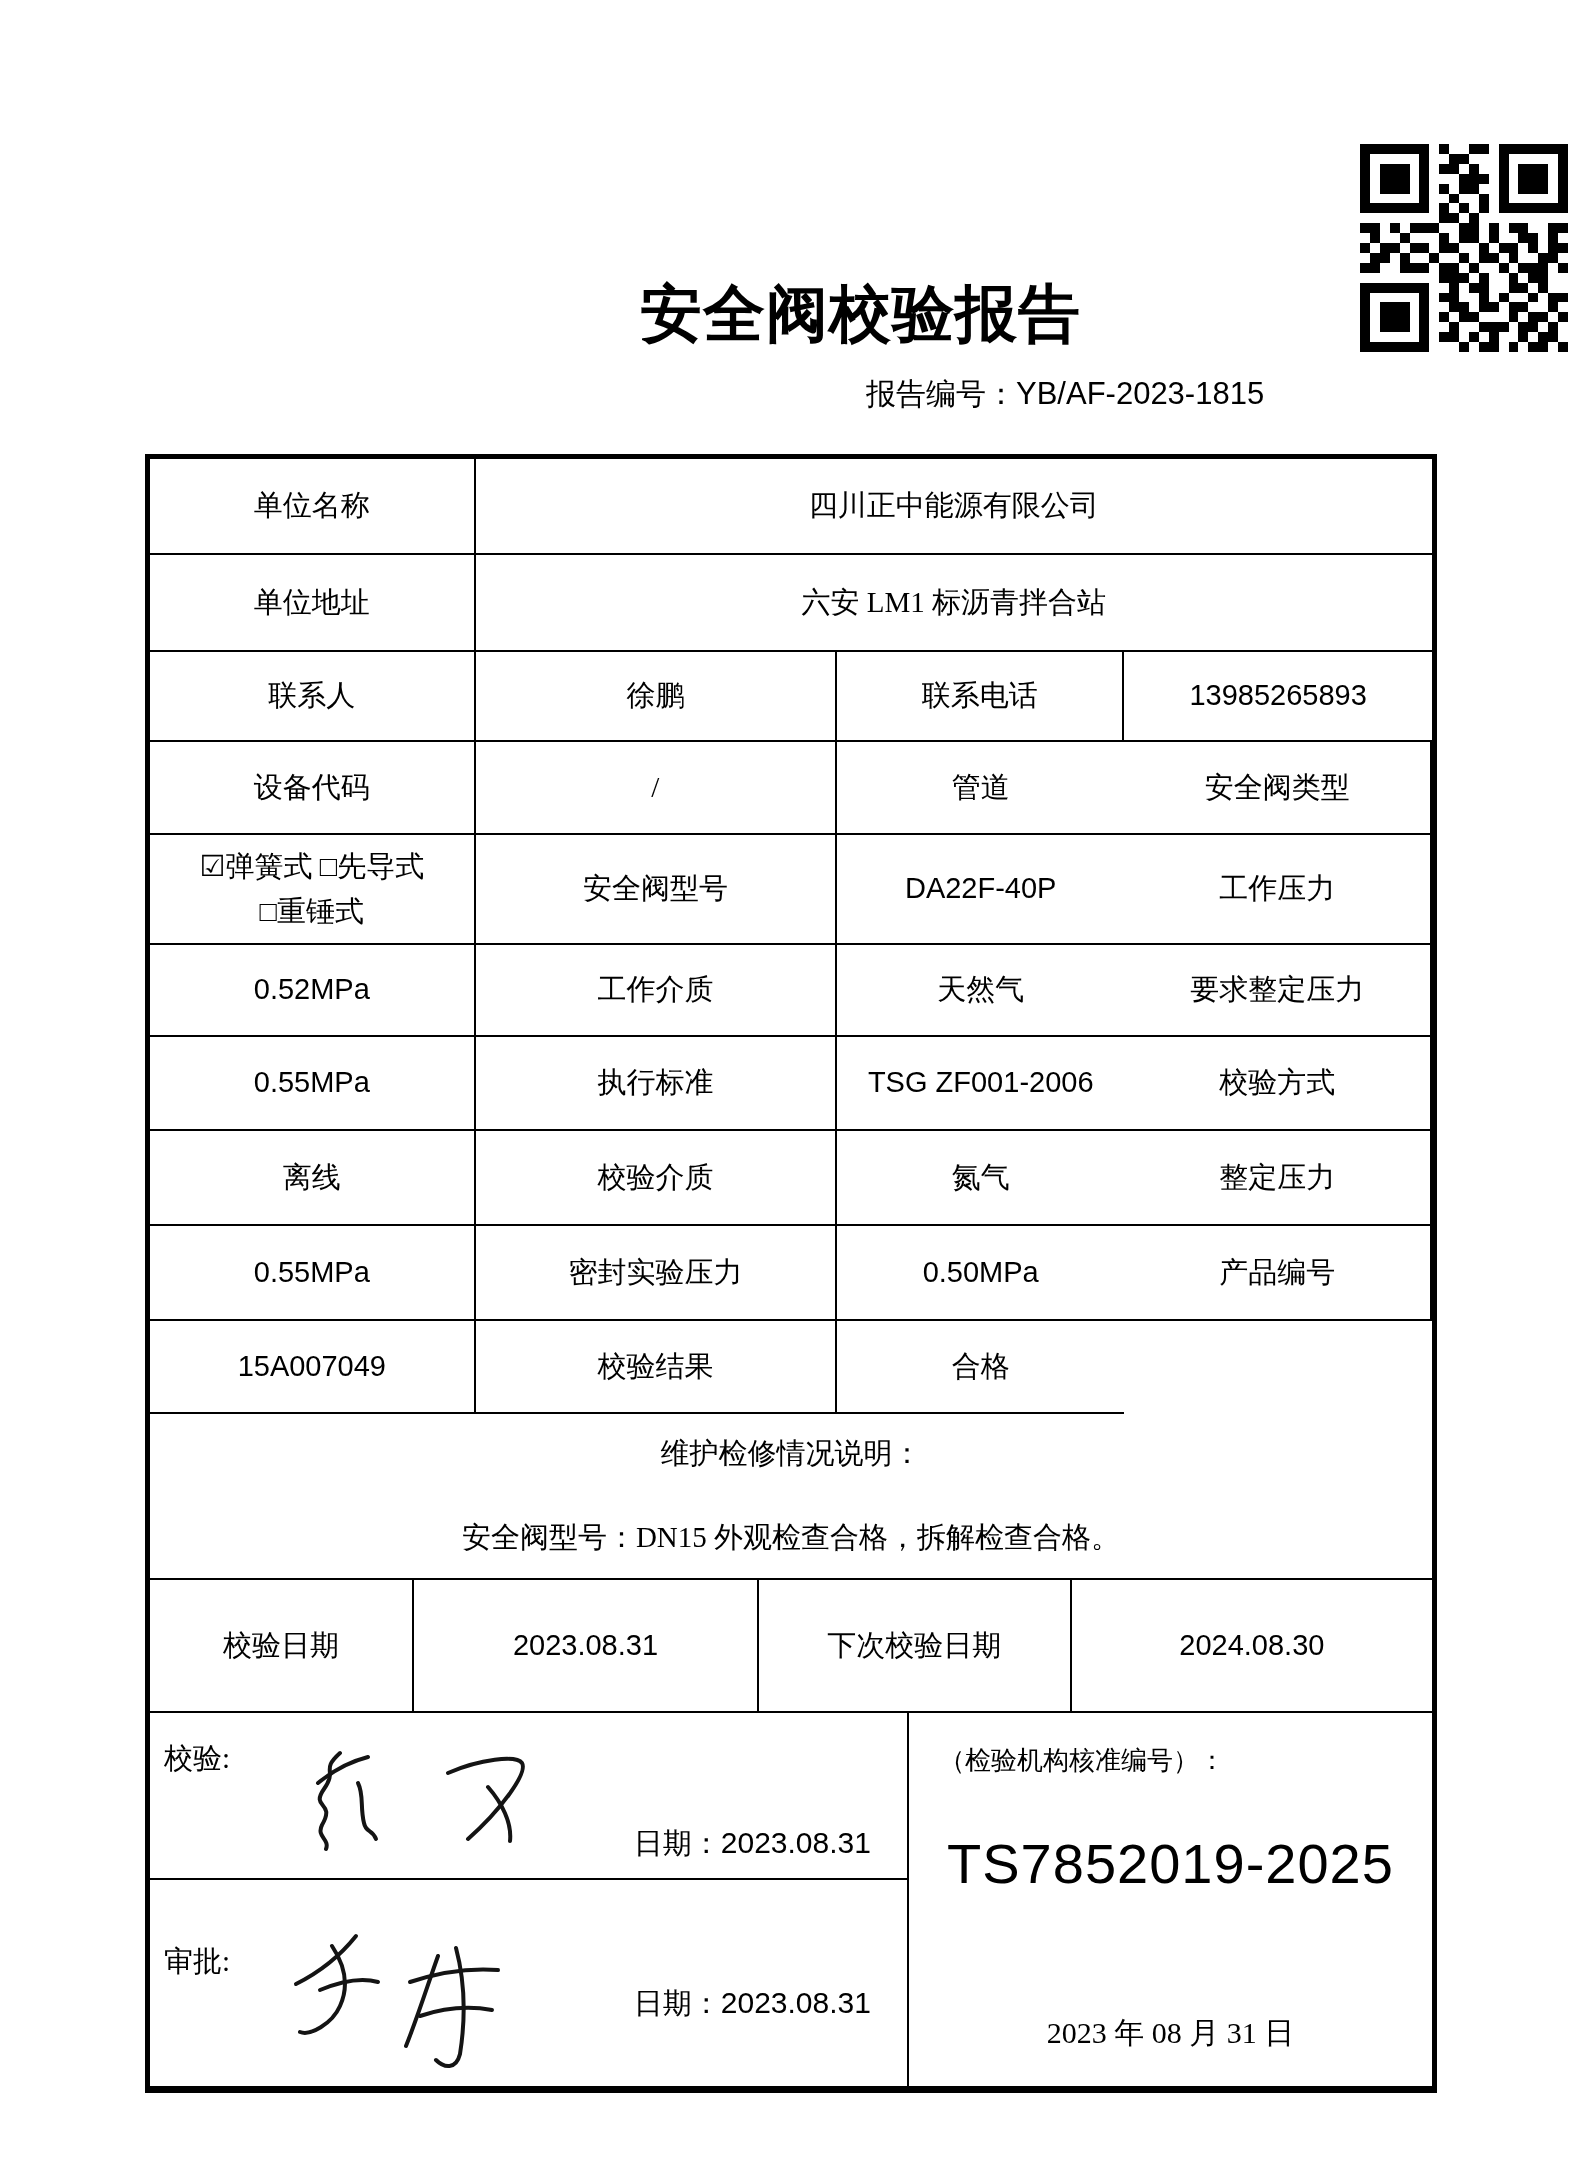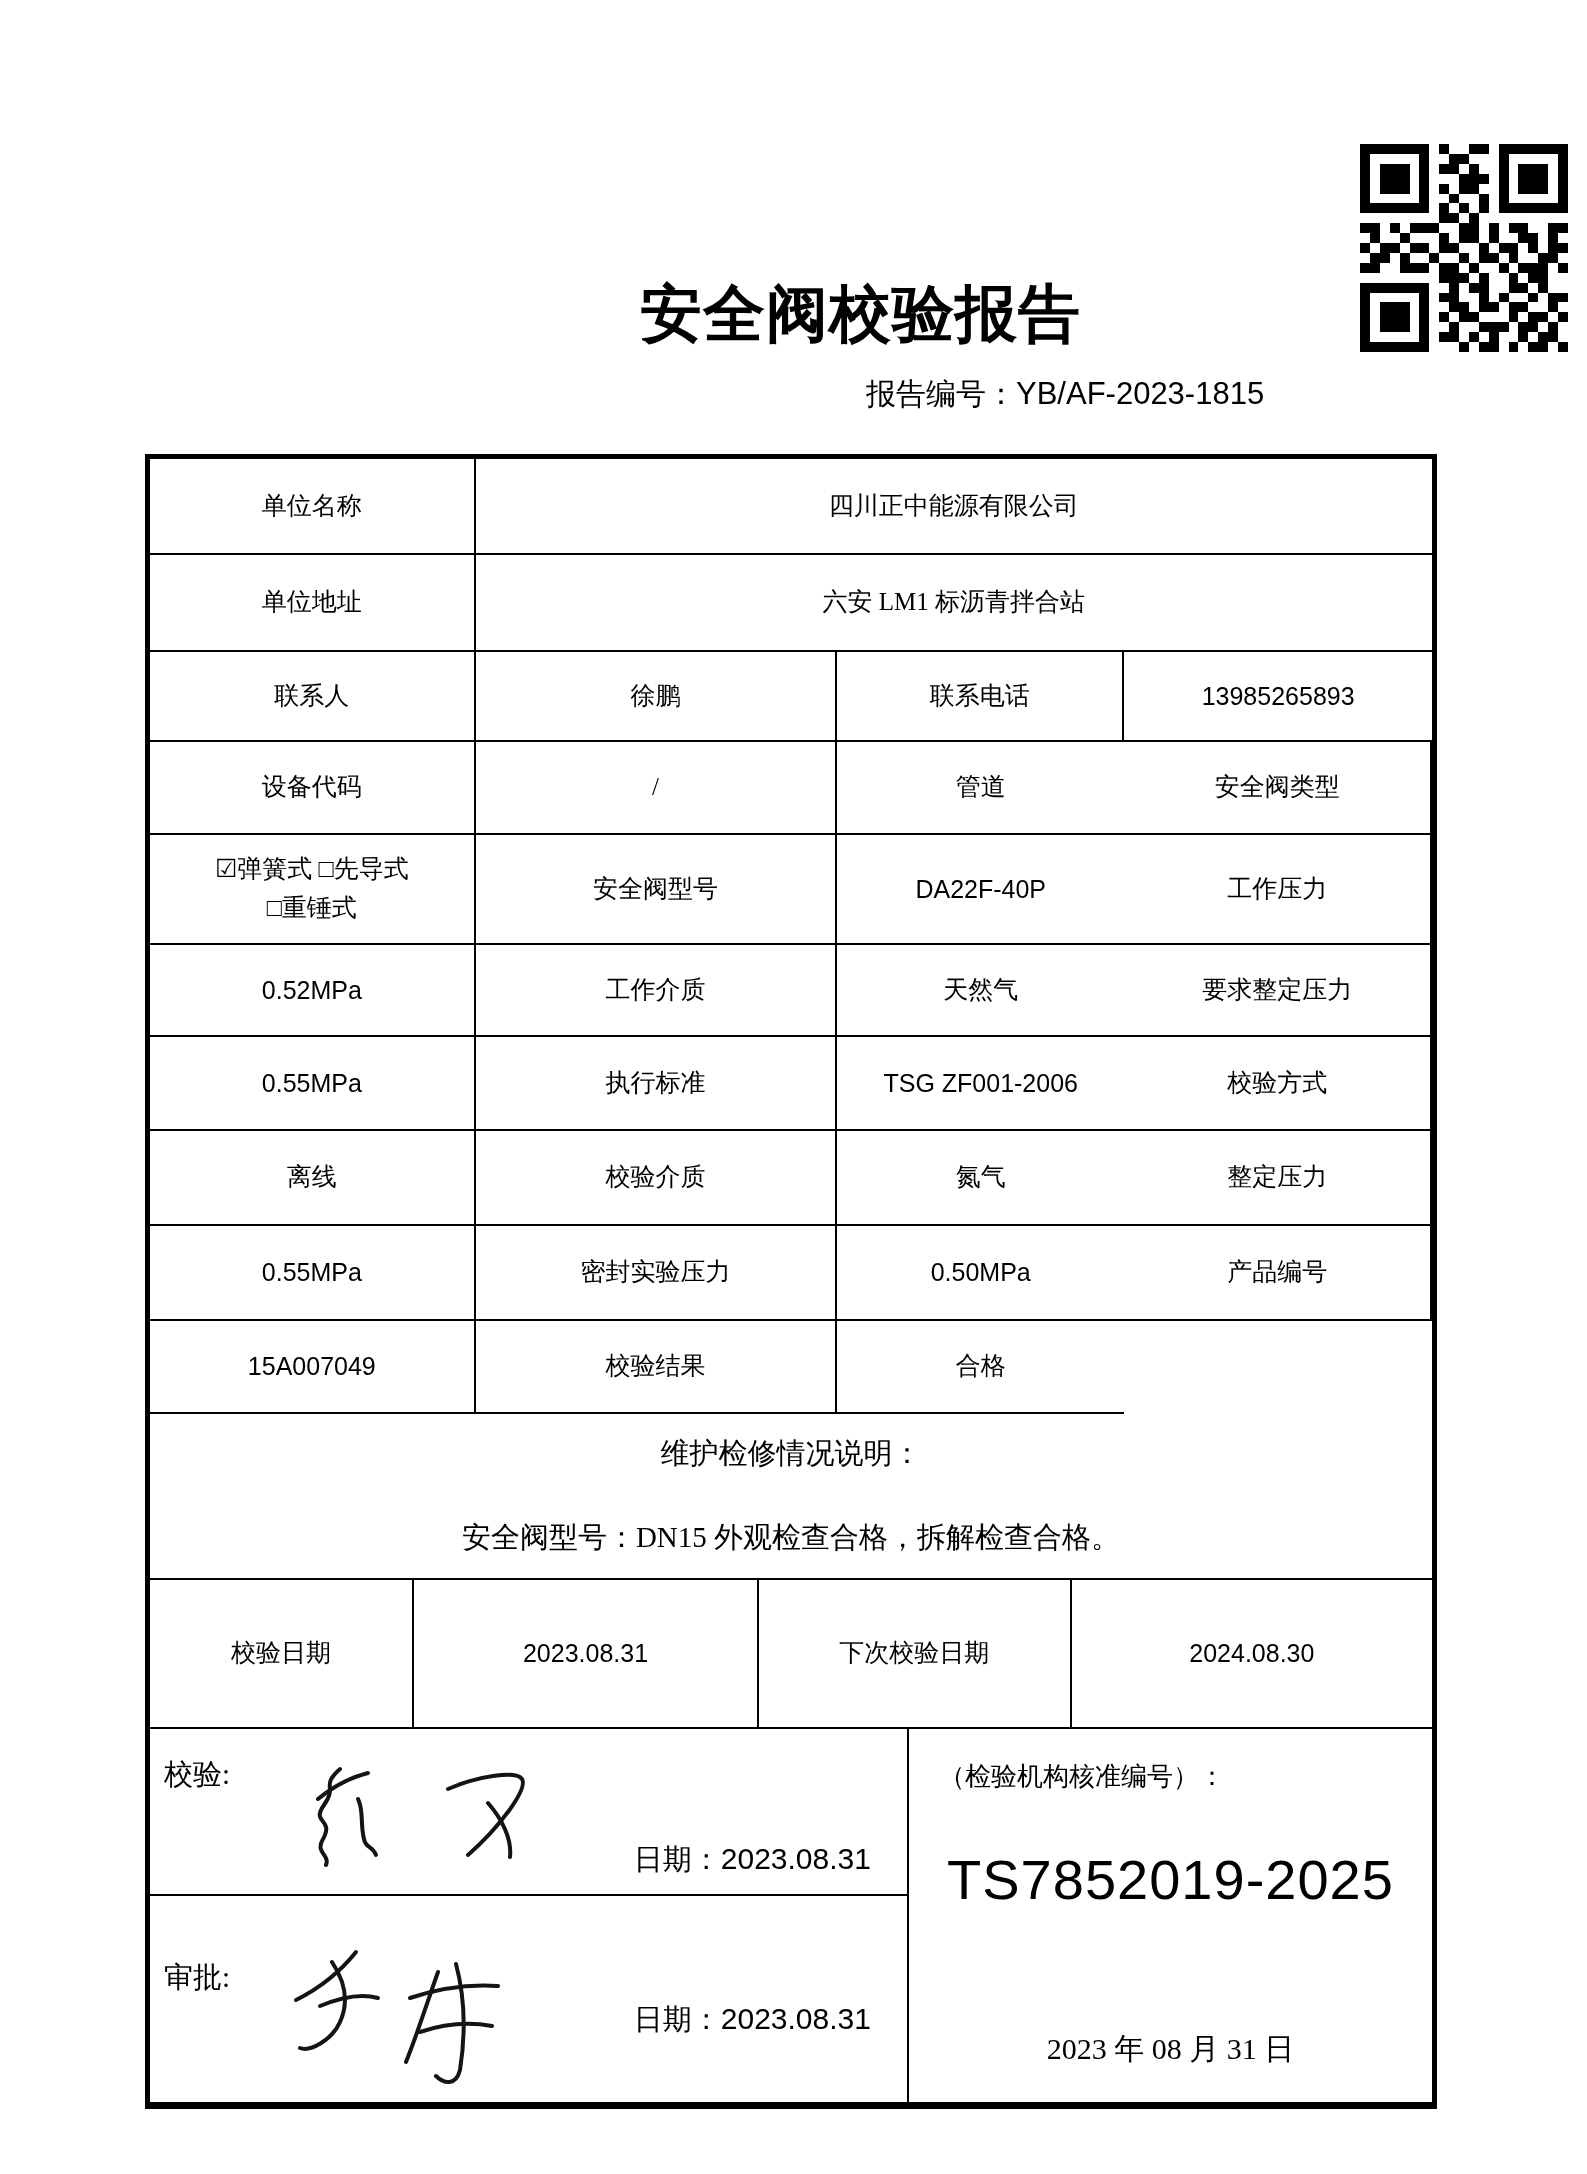--- a/index.html
+++ b/index.html
@@ -21,42 +21,42 @@
   .report-line .num { font-size:31px; }
 
   
   .doc-table {
     position:absolute; left:145px; top:406px; width:1292px;
     border:5px solid #000; border-bottom-width:7px; box-sizing:border-box; background:#fff;
   }
   .cell {
     display:flex; align-items:center; justify-content:center; text-align:center;
     border-right:2px solid #000; border-bottom:2px solid #000; box-sizing:border-box;
-    font-size:25px; line-height:1.3; padding:2px 16px;
+    font-size:29px; line-height:1.3; padding:2px 16px;
   }
   .cell.last { border-right:none; }
   .cell.wide { grid-column:2 / 5; border-right:none; }
 
   .main-grid {
     display:grid;
     grid-template-columns:25.4% 28.2% 22.4% 24%;
     grid-template-rows:96px 97px 90px 93px 110px 92px 94px 95px 95px 93px;
   }
   .valve-type { flex-direction:column; justify-content:center; line-height:1.55; }
 
   
   .note {
     border-bottom:2px solid #000; height:166px; box-sizing:border-box;
     padding:20px 16px 0 16px; font-size:29px; text-align:center;
   }
   .note .note-line2 { margin-top:44px; }
 
   
   .dates-grid { display:grid; grid-template-columns:20.6% 26.9% 24.4% 28.1%; }
-  .dates-grid .cell { height:149px; border-bottom:2px solid #000; }
+  .dates-grid .cell { height:133px; border-bottom:2px solid #000; }
 
   
   .sig-grid { display:grid; grid-template-columns:59.2% 40.8%; }
   .sig-left { border-right:2px solid #000; }
   .sig-cell { position:relative; box-sizing:border-box; }
   .sig-cell-a { height:167px; border-bottom:2px solid #000; }
   .sig-cell-b { height:158px; }
   .sig-label { position:absolute; left:14px; font-size:29px; }
   .sig-a-label { top:26px; }
   .sig-b-label { top:62px; }

